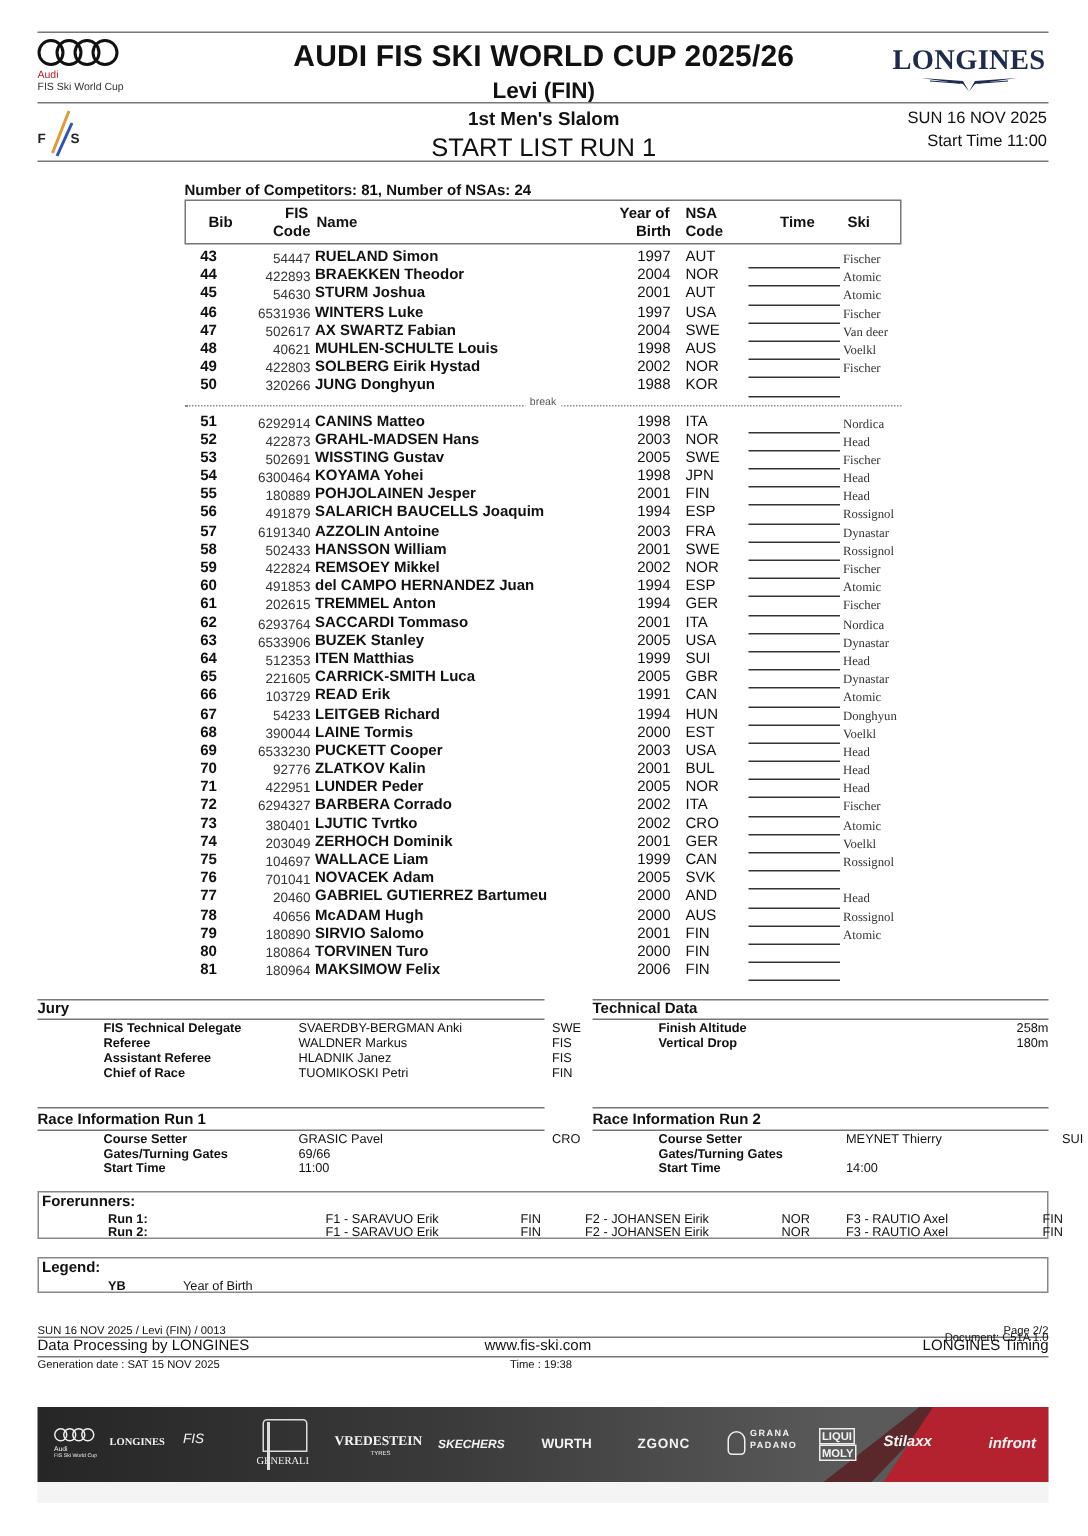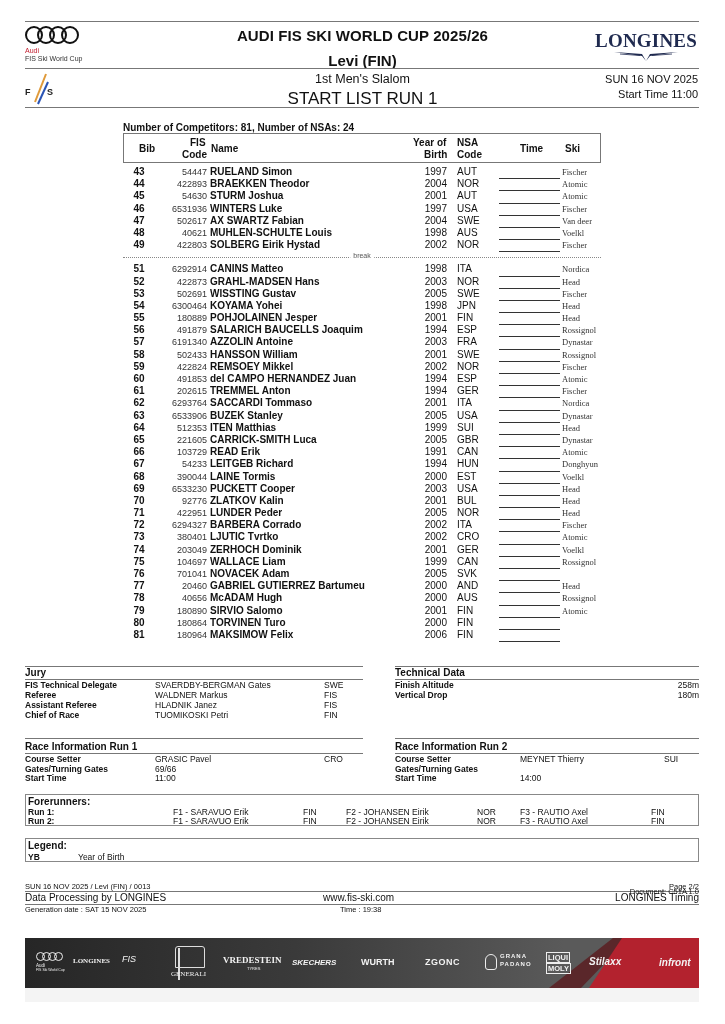--- a/index.html
+++ b/index.html
@@ -7,26 +7,26 @@
   body { font-family: "Liberation Sans", sans-serif; color: #111; position: relative; }
 
   .abs { position: absolute; }
   .hr { position: absolute; height: 0; border-top: 1.5px solid #777; }
 
   
   .audi-rings { position: absolute; left: 25px; top: 26px; width: 56px; height: 20px; }
   .audi-rings span { position: absolute; top: 0; width: 18px; height: 18px; border: 2.6px solid #111; border-radius: 50%; }
   .audi-sub1 { left: 25px; top: 47px; font-size: 7px; color: #c0182a; }
   .audi-sub2 { left: 25px; top: 55px; font-size: 7px; color: #333; }
-  .h-title { left: 180px; width: 365px; text-align: center; top: 27px; font-size: 15px; font-weight: bold; letter-spacing: 0.1px; }
+  .h-title { left: 180px; width: 365px; text-align: center; top: 27px; font-size: 20px; font-weight: bold; letter-spacing: 0.1px; }
   .h-place { left: 180px; width: 365px; text-align: center; top: 52px; font-size: 15px; font-weight: bold; }
   .longines { left: 592px; top: 30px; width: 108px; text-align: center; font-family: "Liberation Serif", serif; font-weight: bold; font-size: 19px; color: #1f2a4f; letter-spacing: 0.2px; }
   .longines-wings { left: 612px; top: 50px; width: 68px; height: 12px; }
   .fis-logo { left: 24px; top: 72px; width: 34px; height: 34px; }
-  .h-event { left: 180px; width: 365px; text-align: center; top: 72px; font-size: 12.5px; }
+  .h-event { left: 180px; width: 365px; text-align: center; top: 72px; font-size: 12.5px; font-weight: bold; }
   .h-list { left: 180px; width: 365px; text-align: center; top: 89px; font-size: 17px; }
   .h-date { right: 27px; top: 73px; font-size: 11px; text-align: right; }
   .h-start { right: 27px; top: 88px; font-size: 11px; text-align: right; }
 
   
   .counts { left: 123px; top: 122px; font-size: 10px; font-weight: bold; }
   .thead-box { left: 123px; top: 133px; width: 478px; height: 30px; border: 1.3px solid #777; }
   .th { position: absolute; font-size: 10px; font-weight: bold; line-height: 13px; }
   .rows { left: 123px; top: 166px; width: 478px; }
   .row { position: relative; height: 12.2px; font-size: 10px; line-height: 12.2px; }
@@ -37,21 +37,21 @@
   .c-yob { left: 280px; width: 44px; text-align: right; }
   .c-nsa { left: 334px; }
   .c-time { left: 376px; width: 61px; height: 12.2px; border-bottom: 1px solid #333; top: 1px !important; }
   .c-ski { left: 439px; font-size: 8.5px; color: #333; font-family: Liberation Serif, serif; }
   .break-row { position: relative; height: 12px; }
   .break-row .line { position: absolute; left: 0; right: 0; top: 6px; border-top: 1px dotted #888; }
   .break-row .lbl { position: absolute; left: 50%; transform: translateX(-50%); top: 0; background: #fff; padding: 0 3px; font-size: 7px; color: #555; line-height: 10px; }
 
   
   .sec-title { font-size: 10px; font-weight: bold; }
-  .kv { font-size: 8.5px; line-height: 10px; }
+  .kv { font-size: 8.5px; line-height: 10px; margin-left: 44px; }
   .lbl-b { font-weight: bold; font-size: 8.5px; }
   .val { font-size: 8.5px; }
 
   .box { position: absolute; border: 1px solid #888; padding-left: 27px; }
 
   
   .f-small { font-size: 7.5px; }
   .f-mid { font-size: 10px; }
 
   
@@ -174,20 +174,29 @@
   </div>
       <div class="row">
     <span class="c-bib">49</span>
     <span class="c-fis">422803</span>
     <span class="c-name">SOLBERG Eirik Hystad</span>
     <span class="c-yob">2002</span>
     <span class="c-nsa">NOR</span>
     <span class="c-time"></span>
     <span class="c-ski">Fischer</span>
   </div>
+      <div class="row">
+    <span class="c-bib">50</span>
+    <span class="c-fis">320266</span>
+    <span class="c-name">JUNG Donghyun</span>
+    <span class="c-yob">1988</span>
+    <span class="c-nsa">KOR</span>
+    <span class="c-time"></span>
+    <span class="c-ski"></span>
+  </div>
     </div>
   <div class="break-row">
     <div class="line"></div>
     <div class="lbl">break</div>
   </div>
   <div id="rows-after">
       <div class="row">
     <span class="c-bib">51</span>
     <span class="c-fis">6292914</span>
     <span class="c-name">CANINS Matteo</span>
@@ -468,21 +477,21 @@
   </div>
     </div>
 </div>
 
 <div class="hr" style="left:25px; top:666px; width:338px;"></div>
 <div class="abs sec-title" style="left:25px; top:667px;">Jury</div>
 <div class="hr" style="left:25px; top:679px; width:338px; border-top-width:1px;"></div>
 <div class="abs" style="left:25px; top:680px; width:338px;">
   <div class="kv" style="position:relative; height:10px;">
     <span class="lbl-b abs" style="left:0">FIS Technical Delegate</span>
-    <span class="val abs" style="left:130px">SVAERDBY-BERGMAN Gates</span>
+    <span class="val abs" style="left:130px">SVAERDBY-BERGMAN Anki</span>
     <span class="val abs" style="left:299px">SWE</span>
   </div>
   <div class="kv" style="position:relative; height:10px;">
     <span class="lbl-b abs" style="left:0">Referee</span>
     <span class="val abs" style="left:130px">WALDNER Markus</span>
     <span class="val abs" style="left:299px">FIS</span>
   </div>
   <div class="kv" style="position:relative; height:10px;">
     <span class="lbl-b abs" style="left:0">Assistant Referee</span>
     <span class="val abs" style="left:130px">HLADNIK Janez</span>

